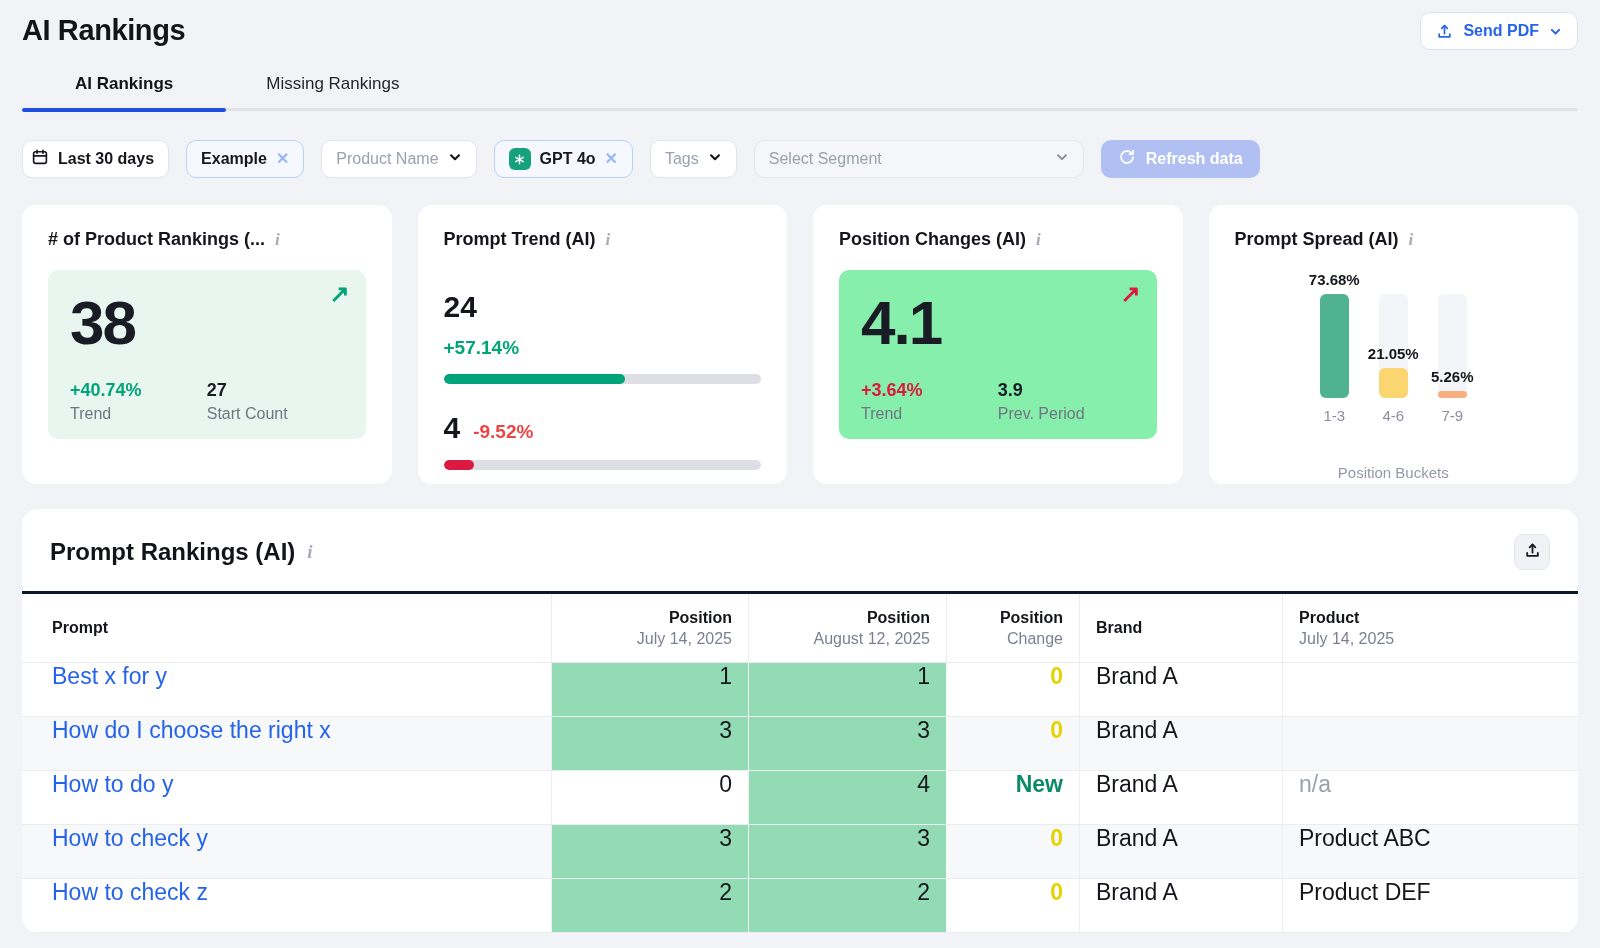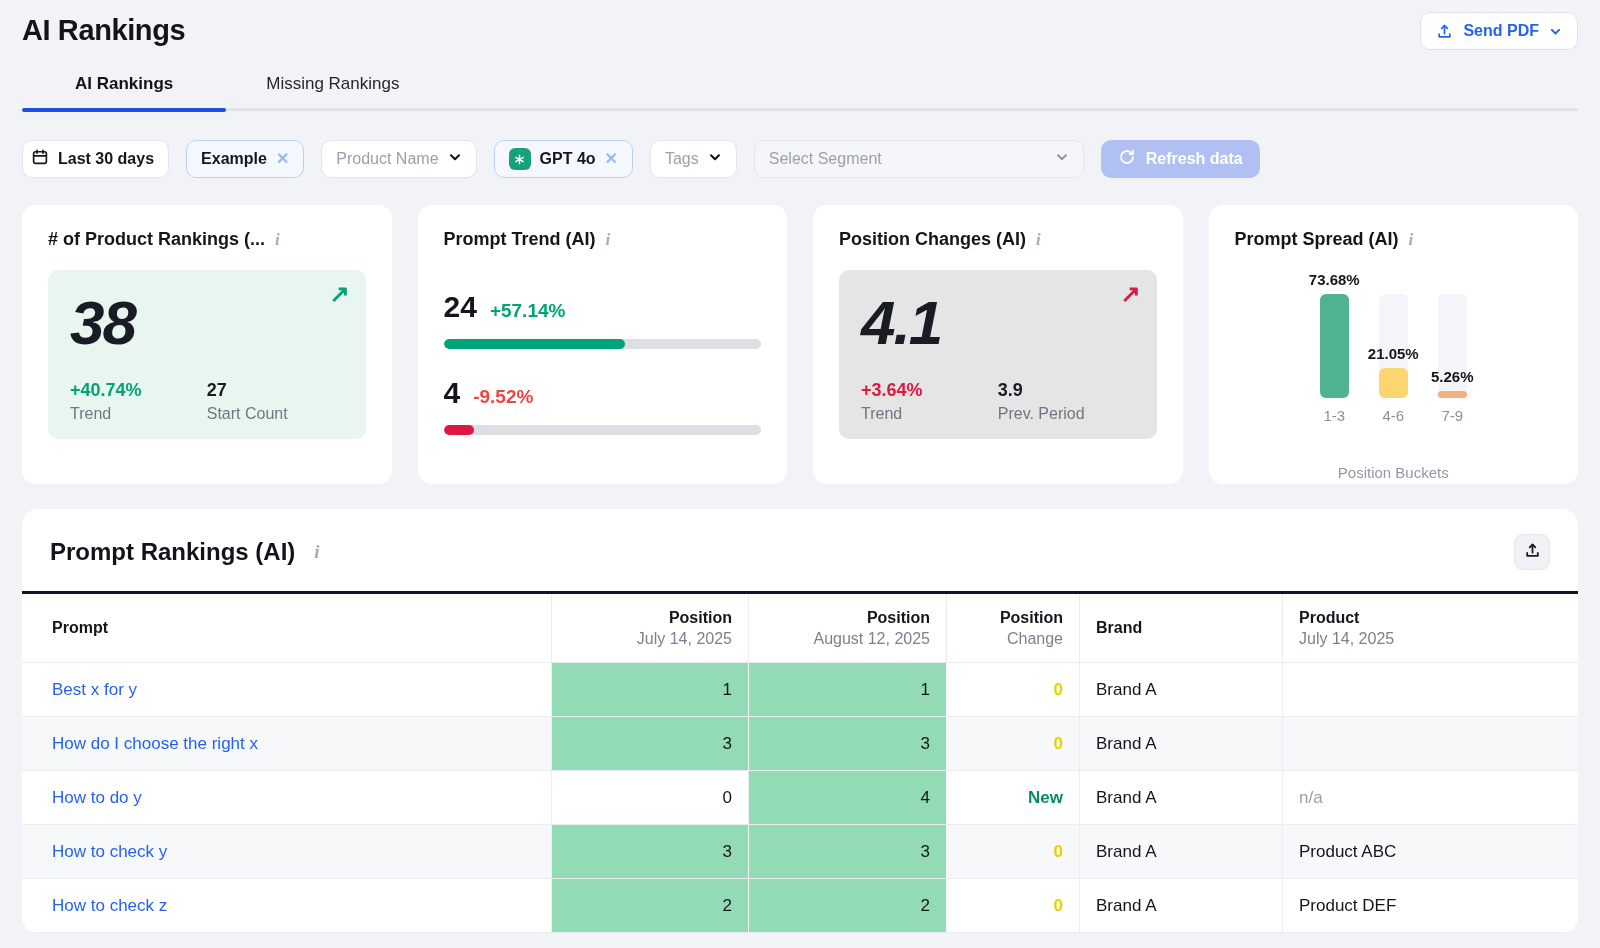--- a/index.html
+++ b/index.html
@@ -44,34 +44,34 @@
   .refresh-btn{background:#B1C0F2;border:none;color:#FFFFFF;font-weight:600;padding:0 17px;gap:10px;}
 
   
   .cards{display:flex;gap:26px;margin-top:27px;}
   .card{flex:1;height:279px;box-sizing:border-box;background:#fff;border-radius:14px;padding:24px 26px;position:relative;}
   .card-title{display:flex;align-items:center;gap:10px;font-size:18px;font-weight:700;color:#14161C;}
   .info-i{font-family:"Liberation Serif", serif;font-style:italic;font-weight:700;font-size:17px;color:#A6ABB7;cursor:pointer;}
 
   .panel{margin-top:20px;height:169px;box-sizing:border-box;border-radius:10px;padding:16px 22px;position:relative;}
   .panel.green{background:#E9F6EF;}
-  .panel.pink{background:#e5e5e5;}
-  .big-num{font-size:62px;font-weight:800;letter-spacing:-2px;color:#191C24;line-height:1.05;margin-top:4px;font-style:italic;}
+  .panel.pink{background:#86efac;}
+  .big-num{font-size:62px;font-weight:800;letter-spacing:-2px;color:#191C24;line-height:1.05;margin-top:4px;}
   .corner-arrow{position:absolute;top:12px;right:16px;font-size:24px;font-weight:700;line-height:1;}
   .corner-arrow.up-green{color:#00A478;}
   .corner-arrow.up-red{color:#DC1940;}
   .panel-stats{position:absolute;left:22px;right:22px;bottom:16px;display:flex;}
   .stat{width:50%;}
   .stat-val{font-size:18px;font-weight:700;color:#191C24;}
   .stat-val.green{color:#00A478;}
   .stat-val.red{color:#DC1940;}
   .stat-label{font-size:16px;color:#707682;margin-top:4px;}
 
   .trend-row{display:flex;align-items:baseline;gap:13px;}
-  .trend-row.first{margin-top:40px;}
+  .trend-row.first{margin-top:40px;flex-direction:column;}
   .trend-row.second{margin-top:27px;}
   .trend-num{font-size:30px;font-weight:800;color:#14161C;}
   .trend-pct{font-size:19px;font-weight:700;}
   .trend-pct.green{color:#00A478;}
   .trend-pct.red{color:#ef4444;}
   .pbar{margin-top:15px;height:10px;border-radius:6px;background:#DDDFE5;position:relative;overflow:hidden;}
   .pbar-fill{position:absolute;left:0;top:0;bottom:0;border-radius:6px;}
   .pbar-fill.green{background:#00A478;}
   .pbar-fill.red{background:#DC1940;}
 
@@ -82,38 +82,38 @@
   .bar-fill{position:absolute;left:0;right:0;bottom:0;border-radius:6px;}
   .bar-val{position:absolute;left:50%;transform:translateX(-50%);margin-bottom:6px;
     font-size:15px;font-weight:700;color:#14161C;white-space:nowrap;}
   .bar-cat{position:absolute;top:calc(100% + 9px);left:50%;transform:translateX(-50%);
     font-size:15px;color:#8A8F9B;white-space:nowrap;}
   .chart-caption{text-align:center;font-size:15px;color:#9298A4;margin-top:40px;}
 
   
   .table-card{margin-top:25px;background:#fff;border-radius:16px;overflow:hidden;}
   .table-head{display:flex;justify-content:space-between;align-items:center;padding:25px 28px 21px 28px;}
-  .table-title{display:flex;align-items:center;gap:19px;font-size:24px;font-weight:800;color:#121419;}
+  .table-title{display:flex;align-items:center;gap:12px;font-size:24px;font-weight:800;color:#121419;}
   .table-title .info-i{font-size:19px;}
   .export-btn{width:36px;height:36px;box-sizing:border-box;border-radius:9px;background:#F0F2F6;
     border:1px solid #E3E5EB;display:flex;align-items:center;justify-content:center;color:#1A1D26;cursor:pointer;}
 
   .thead,.trow{display:grid;grid-template-columns:530px 197px 198px 133px 203px 1fr;}
   .thead{height:68px;border-top:3px solid #0f172a;border-bottom:1px solid #E8EAEF;}
   .th{display:flex;flex-direction:column;justify-content:center;padding:0 16px;
     border-right:1px solid #ECEDF2;font-size:16px;box-sizing:border-box;}
   .th:first-child{padding-left:30px;}
   .th:last-child{border-right:none;}
   .th.right{align-items:flex-end;text-align:right;}
   .th-label{font-weight:700;color:#14161C;}
   .th-sub{color:#7A8190;margin-top:3px;}
 
   .trow{height:53px;border-bottom:1px solid #ECEDF1;}
   .trow.alt{background:#F7F8FA;}
-  .td{display:flex;align-items:center;padding:0 16px;font-size:17px;color:#14161C;
+  .td{display:flex;padding:0 16px;font-size:23px;color:#14161C;
     border-right:1px solid #EDEEF2;box-sizing:border-box;min-width:0;}
   .td:last-child{border-right:none;}
   .td.prompt{padding-left:30px;}
   .td.prompt a{color:#2563EB;text-decoration:none;font-weight:500;cursor:pointer;}
   .td.num{justify-content:flex-end;}
   .td.pos.green{background:#92DBB4;border-right-color:rgba(255,255,255,0.9);}
   .td.chg{justify-content:flex-end;font-weight:700;color:#E6D200;}
   .td.chg.is-new{color:#0B8A68;}
   .td.product.muted{color:#9AA0AC;}
 </style>

